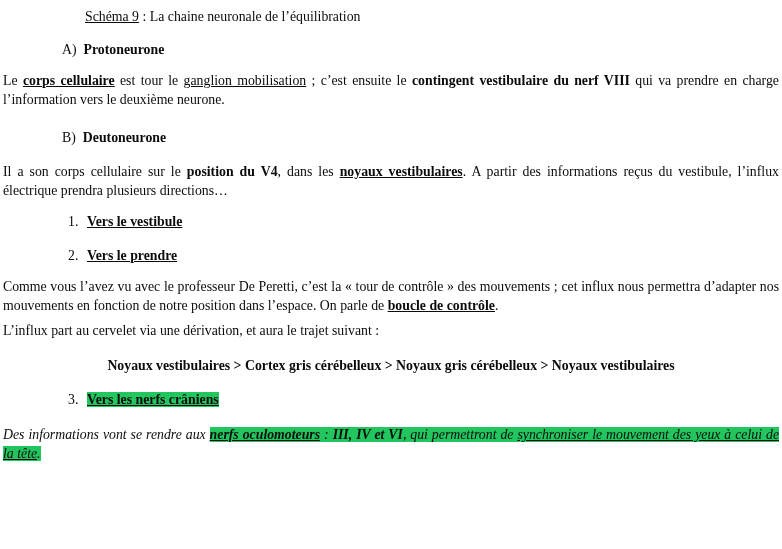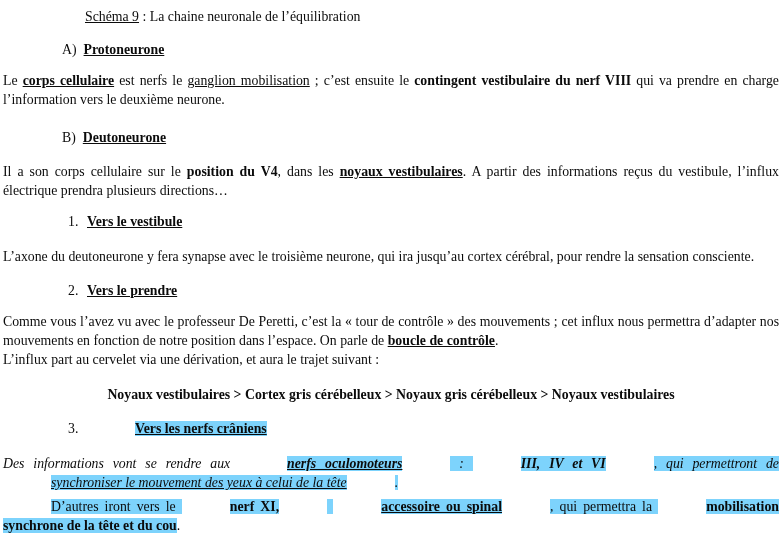--- a/index.html
+++ b/index.html
@@ -18,74 +18,72 @@
   }
   .page {
     padding: 7px 3px 0 3px;
     box-sizing: border-box;
     width: 782px;
     height: 549px;
   }
   p { margin: 0; text-align: justify; }
   .b  { font-weight: bold; }
   .u  { text-decoration: underline; }
-  .hl { background-color: #7dd3fc; margin-left: 48px; }
+  .hl { background-color: #22c55e; }
 
   .title { margin-top: 0; padding-left: 82px; text-align: left; }
 
   .h-letter { text-align: left; padding-left: 59px; }
   .h-letter .h-label { display: inline-block; min-width: 13px; margin-right: 7px; }
-  .h-letter .h-text  { font-weight: bold; text-decoration: underline; }
+  .h-letter .h-text  { font-weight: bold; }
 
   .h-num { text-align: left; padding-left: 65px; }
   .h-num .h-label { display: inline-block; min-width: 11px; margin-right: 8px; }
   .h-num .h-text  { font-weight: bold; text-decoration: underline; }
 
   .mt-a   { margin-top: 14px; }
   .mt-p1  { margin-top: 12px; }
   .mt-b   { margin-top: 19px; }
   .mt-p2  { margin-top: 15px; }
   .mt-h1  { margin-top: 12px; }
   .mt-p3  { margin-top: 16px; }
   .mt-h2  { margin-top: 15px; }
   .mt-p4  { margin-top: 12px; }
-  .mt-p5  { }
+  .mt-p5  { margin-top: 6px; }
   .mt-path{ margin-top: 16px; }
   .mt-h3  { margin-top: 15px; }
   .mt-p6  { margin-top: 16px; font-style: italic; }
   .mt-p7  { margin-top: 5px; }
 
   .pathway { text-align: center; font-weight: bold; }
 </style>
 </head>
 <body>
 
 <div class="page">
 
   <p class="title"><span class="u">Schéma 9</span><span> : </span><span>La chaine neuronale de l’équilibration</span></p>
 
   <p class="h-letter mt-a"><span class="h-label">A)</span><span class="h-text">Protoneurone</span></p>
 
-  <p class="mt-p1"><span>Le </span><span class="b u">corps cellulaire</span><span> est nerfs le </span><span class="u">ganglion mobilisation</span><span> ; c’est ensuite le </span><span class="b">contingent vestibulaire du nerf VIII</span><span> qui va prendre en charge l’information vers le deuxième neurone.</span></p>
+  <p class="mt-p1"><span>Le </span><span class="b u">corps cellulaire</span><span> est tour le </span><span class="u">ganglion mobilisation</span><span> ; c’est ensuite le </span><span class="b">contingent vestibulaire du nerf VIII</span><span> qui va prendre en charge l’information vers le deuxième neurone.</span></p>
 
   <p class="h-letter mt-b"><span class="h-label">B)</span><span class="h-text">Deutoneurone</span></p>
 
   <p class="mt-p2"><span>Il a son corps cellulaire sur le </span><span class="b">position du V4</span><span>, dans les </span><span class="b u">noyaux vestibulaires</span><span>. A partir des informations reçus du vestibule, l’influx électrique prendra plusieurs directions…</span></p>
 
   <p class="h-num mt-h1"><span class="h-label">1.</span><span class="h-text">Vers le vestibule</span></p>
 
-  <p class="mt-p3">L’axone du deutoneurone y fera synapse avec le troisième neurone, qui ira jusqu’au cortex cérébral, pour rendre la sensation consciente.</p>
 
   <p class="h-num mt-h2"><span class="h-label">2.</span><span class="h-text">Vers le prendre</span></p>
 
   <p class="mt-p4"><span>Comme vous l’avez vu avec le professeur De Peretti, c’est la « tour de contrôle » des mouvements ; cet influx nous permettra d’adapter nos mouvements en fonction de notre position dans l’espace. On parle de </span><span class="b u">boucle de contrôle</span><span>.</span></p>
 
   <p class="mt-p5">L’influx part au cervelet via une dérivation, et aura le trajet suivant :</p>
 
   <p class="pathway mt-path">Noyaux vestibulaires &gt; Cortex gris cérébelleux &gt; Noyaux gris cérébelleux &gt; Noyaux vestibulaires</p>
 
   <p class="h-num mt-h3"><span class="h-label">3.</span><span class="h-text hl">Vers les nerfs crâniens</span></p>
 
   <p class="mt-p6"><span>Des informations vont se rendre aux </span><span class="b u hl">nerfs oculomoteurs</span><span class="hl"> : </span><span class="b hl">III, IV et VI</span><span class="hl">, qui permettront de </span><span class="u hl">synchroniser le mouvement des yeux à celui de la tête</span><span class="hl">.</span></p>
 
-  <p class="mt-p7"><span class="hl">D’autres iront vers le </span><span class="b hl">nerf XI,</span><span class="hl"> </span><span class="b u hl">accessoire ou spinal</span><span class="hl">, qui permettra la </span><span class="b hl">mobilisation synchrone de la tête et du cou</span><span>.</span></p>
 
 </div>
 
 </body></html>

